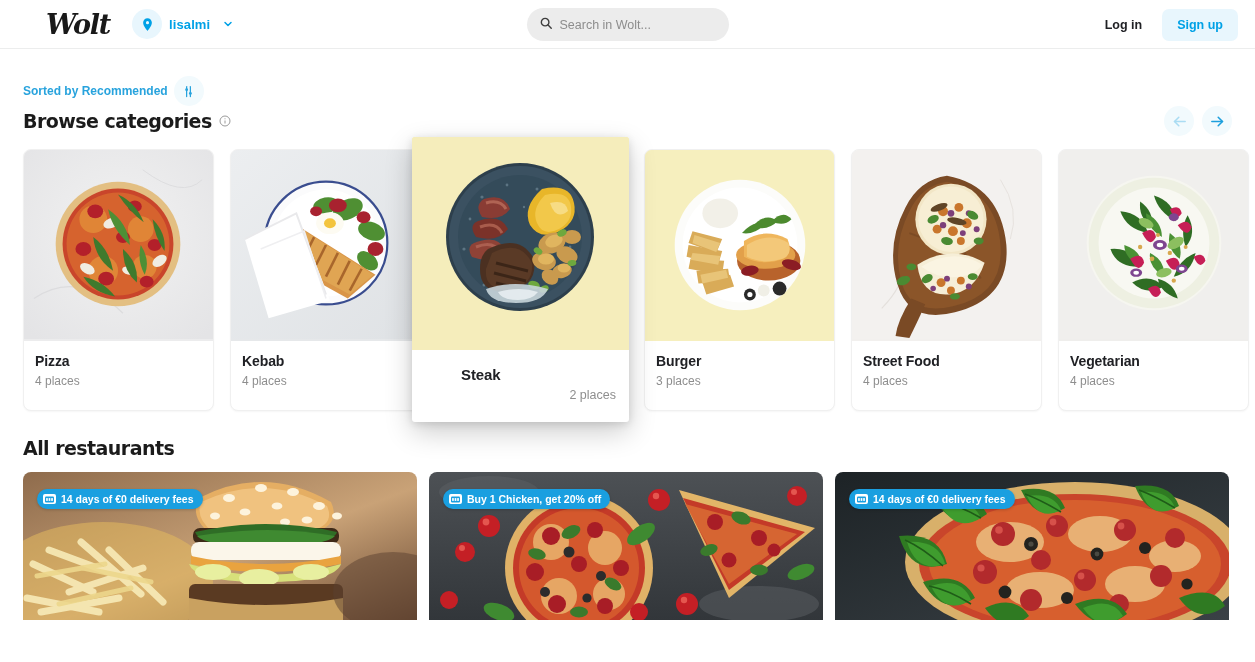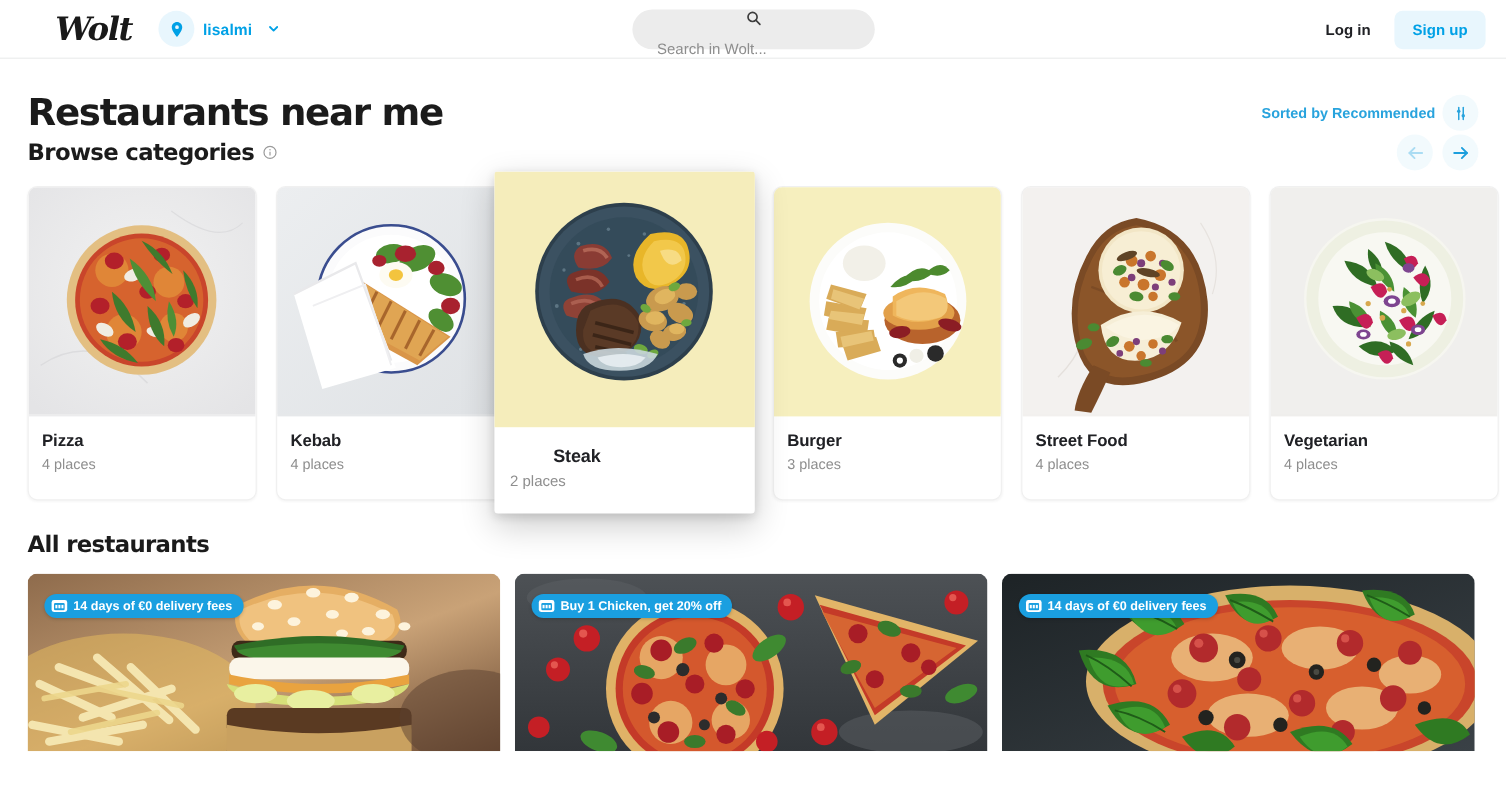--- a/index.html
+++ b/index.html
@@ -45,21 +45,20 @@
     top: 8px;
   }
   .search-box {
     width: 202px; height: 33px;
     background: #ececec;
     border-radius: 17px;
     display: flex; align-items: center;
     padding: 0 12px;
     gap: 7px;
     border: none;
-    flex-direction: column;
   }
   .search-input {
     border: none; outline: none; background: transparent;
     font-family: "Liberation Sans", sans-serif;
     font-size: 12.5px; color: #7a7a7a; width: 160px;
   }
   .search-input::placeholder { color: #8d8d8d; }
 
   .nav-right {
     position: absolute; right: 17px; top: 0; height: 49px;
@@ -142,21 +141,21 @@
     top: -12px;
     width: 217px;
     z-index: 30;
     border: none;
     border-radius: 3px;
     box-shadow: 0 10px 28px rgba(0,0,0,0.20), 0 2px 8px rgba(0,0,0,0.12);
   }
   .cat-card.hovered .cat-img { height: 213px; }
   .cat-card.hovered .cat-meta { padding: 16px 13px 20px 13px; }
   .cat-card.hovered .cat-name { font-size: 15px; margin-left: 36px; }
-  .cat-card.hovered .cat-places { font-size: 12.5px; }
+  .cat-card.hovered .cat-places { font-size: 12.5px; text-align: right; }
   .cat-card.placeholder { visibility: hidden; }
 
   
   .photo { position: absolute; inset: 0; }
 
   
   .all-row { margin-top: 26px; }
   .rest-strip {
     margin-top: 13px;
     display: flex; gap: 12px;
@@ -221,21 +220,20 @@
 
   <div class="nav-right">
     <button class="login-btn">Log in</button>
     <button class="signup-btn">Sign up</button>
   </div>
 </div>
 
 <div class="page">
 
   <div class="title-row">
-    <h1 class="page-title">Restaurants near me</h1>
     <div class="sort-wrap">
       <span class="sort-text">Sorted by Recommended</span>
       <span class="sort-ico">
         <svg width="15" height="15" viewBox="0 0 24 24" fill="none" stroke="#28a3dd" stroke-width="2" stroke-linecap="round">
           <line x1="9" y1="4" x2="9" y2="20"></line>
             <line x1="15" y1="4" x2="15" y2="20"></line>
           <circle cx="9" cy="9" r="2.3" fill="#28a3dd" stroke="none"></circle>
           <circle cx="15" cy="15" r="2.3" fill="#28a3dd" stroke="none"></circle>
         </svg>
       </span>

